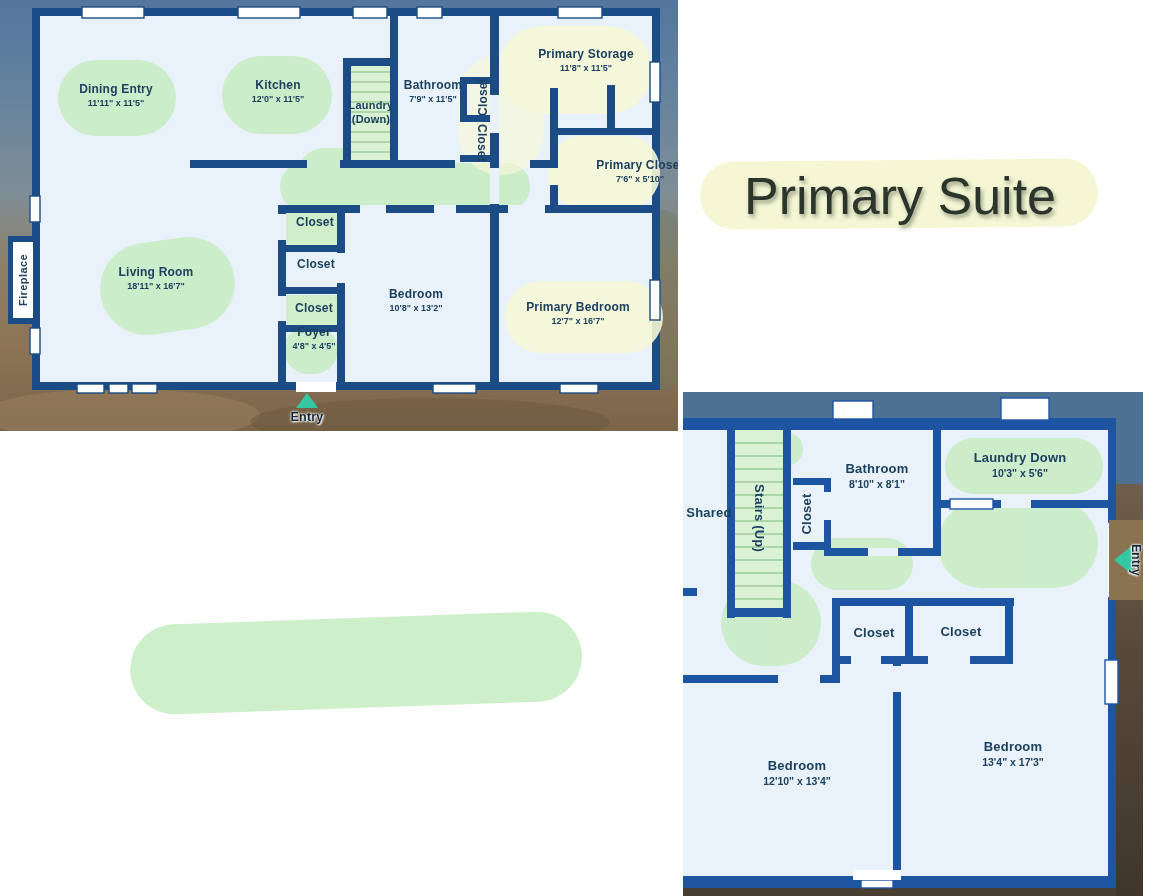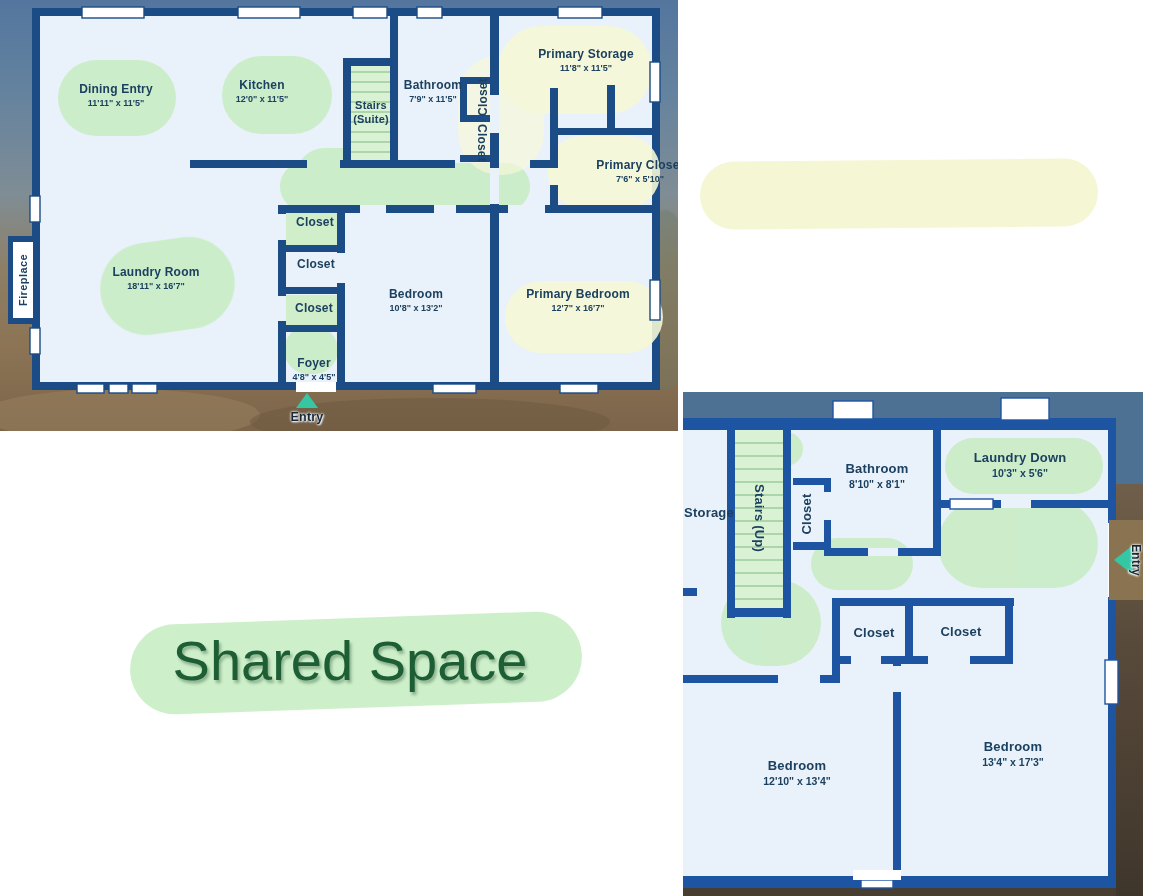--- a/index.html
+++ b/index.html
@@ -135,83 +135,83 @@
         <rect x="560" y="384" width="38" height="9"></rect>
       </g>
       <rect x="296" y="382" width="40" height="10" fill="#ffffff"></rect>
       <rect x="13" y="242" width="20" height="76" fill="#ffffff"></rect>
     </svg>
 
     <div class="lbl" style="left:116px;top:96px">
       <span class="nm">Dining Entry</span>
       <span class="dm">11'11" x 11'5"</span>
     </div>
-    <div class="lbl" style="left:262px;top:92px">
+    <div class="lbl" style="left:278px;top:92px">
       <span class="nm">Kitchen</span>
       <span class="dm">12'0" x 11'5"</span>
     </div>
     <div class="lbl stairs-lbl" style="left:371px;top:112px">
-      <span class="nm" style="white-space:normal">Stairs (Suite)</span>
+      <span class="nm" style="white-space:normal">Laundry (Down)</span>
     </div>
     <div class="lbl" style="left:433px;top:92px">
       <span class="nm">Bathroom</span>
       <span class="dm">7'9" x 11'5"</span>
     </div>
     <div class="lbl vm90" style="left:484px;top:97px">
       <span class="nm">Closet</span>
     </div>
     <div class="lbl v90" style="left:481px;top:143px">
       <span class="nm">Closet</span>
     </div>
     <div class="lbl" style="left:586px;top:61px">
       <span class="nm">Primary Storage</span>
       <span class="dm">11'8" x 11'5"</span>
     </div>
     <div class="lbl" style="left:640px;top:172px">
       <span class="nm">Primary Closet</span>
       <span class="dm">7'6" x 5'10"</span>
     </div>
     <div class="lbl" style="left:156px;top:279px">
-      <span class="nm">Laundry Room</span>
+      <span class="nm">Living Room</span>
       <span class="dm">18'11" x 16'7"</span>
     </div>
     <div class="lbl" style="left:315px;top:223px">
       <span class="nm">Closet</span>
     </div>
     <div class="lbl" style="left:316px;top:265px">
       <span class="nm">Closet</span>
     </div>
     <div class="lbl" style="left:314px;top:309px">
       <span class="nm">Closet</span>
     </div>
-    <div class="lbl" style="left:314px;top:370px">
+    <div class="lbl" style="left:314px;top:339px">
       <span class="nm">Foyer</span>
       <span class="dm">4'8" x 4'5"</span>
     </div>
     <div class="lbl" style="left:416px;top:301px">
       <span class="nm">Bedroom</span>
       <span class="dm">10'8" x 13'2"</span>
     </div>
-    <div class="lbl" style="left:578px;top:301px">
+    <div class="lbl" style="left:578px;top:314px">
       <span class="nm">Primary Bedroom</span>
       <span class="dm">12'7" x 16'7"</span>
     </div>
     <div class="lbl vm90 fireplace-lbl" style="left:23px;top:280px">
       <span class="nm">Fireplace</span>
     </div>
     <div class="tri-up" style="left:307px;top:393px"></div>
     <div class="lbl entry-lbl" style="left:307px;top:417px">
       <span class="nm" style="font-size:12.5px">Entry</span>
     </div>
   </div>
 
   <div class="bigblob" id="primary-suite-blob"></div>
+  <div class="bigtext" id="primary-suite-text" style="left:900px;top:196px">Primary Suite</div>
 
   <div class="bigblob" id="shared-space-blob"></div>
-  <div class="bigtext" id="shared-space-text" style="left:350px;top:660px">Shared Space</div>
 
   <div class="plan" id="plan2">
     <svg width="460" height="504" viewBox="0 0 460 504">
       <defs>
         <linearGradient id="photo2" x1="0" y1="0" x2="0" y2="1">
           <stop offset="0" stop-color="#7c6b53"></stop>
             <stop offset="0.5" stop-color="#584a3b"></stop>
           <stop offset="1" stop-color="#3f362b"></stop>
         </linearGradient>
       </defs>
@@ -273,21 +273,21 @@
         <rect x="422" y="268" width="13" height="44"></rect>
         <rect x="178" y="488" width="32" height="8"></rect>
       </g>
       <rect x="170" y="478" width="48" height="10" fill="#ffffff"></rect>
 
       <rect x="426" y="128" width="34" height="80" fill="#8a7350"></rect>
       <polygon points="431,168 450,153 450,183" fill="#35c7a4"></polygon>
     </svg>
 
     <div class="lbl" style="left:26px;top:121px">
-      <span class="nm">Storage</span>
+      <span class="nm">Shared</span>
     </div>
     <div class="lbl v90" style="left:76px;top:126px">
       <span class="nm">Stairs (Up)</span>
     </div>
     <div class="lbl vm90" style="left:124px;top:122px">
       <span class="nm">Closet</span>
     </div>
     <div class="lbl" style="left:194px;top:84px">
       <span class="nm">Bathroom</span>
       <span class="dm">8'10" x 8'1"</span>

